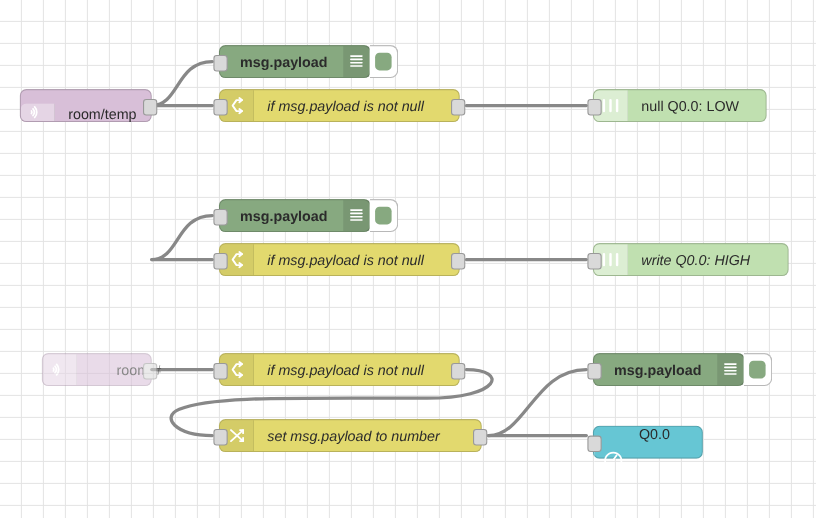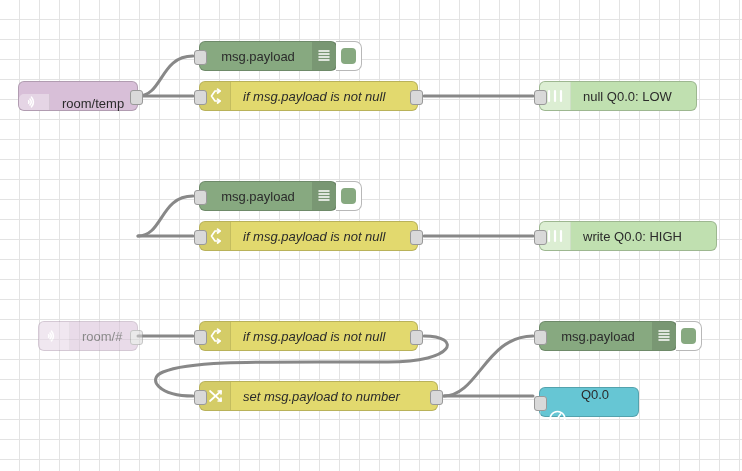--- a/index.html
+++ b/index.html
@@ -91,24 +91,24 @@
   .n-change { background: #e2d96e; }
   .n-change .icon-box { background: rgba(0,0,0,0.06); }
 
   .n-debug  { background: #87a980; }
 
   .n-write  { background: #c0e0b0; }
   .n-write .icon-box { background: rgba(255,255,255,0.45); border-right-color: rgba(0,0,0,0.06); }
 
   .n-gauge  { background: #66c6d4; }
 
-  .faded { opacity: 0.55; }
-
-  
-  .n-debug .label { padding-left: 14px; padding-right: 10px; flex: 1 1 auto; justify-content:center; }
+  .faded { opacity: 0.55; gap: 24px; }
+
+  
+  .n-debug .label { padding-left: 14px; padding-right: 10px; flex: 1 1 auto; justify-content:center;font-weight:bold; }
   .dbg-lines {
     width: 24px;
     flex: 0 0 24px;
     background: rgba(0,0,0,0.10);
     display: flex;
     align-items: center;
     justify-content: center;
   }
   .dbg-btn {
     position: absolute;
@@ -263,21 +263,21 @@
           <path d="M13 3 L8 3 L4.5 8 L8 13 L13 13"></path>
           <path d="M13 3 L10.6 1.1 M13 3 L10.6 5"></path>
           <path d="M13 13 L10.6 11.1 M13 13 L10.6 15"></path>
         </g>
       </svg>
     </div>
     <div class="label pad-l italic">if msg.payload is not null</div>
     <div class="port out"></div>
   </div>
 
-  <div class="node n-write" style="left:539px; top:221px; width:178px;">
+  <div class="node n-write" style="left:539px; top:221px; width:178px;font-style:italic;">
     <div class="port in"></div>
     <div class="icon-box">
       <svg width="18" height="16" viewBox="0 0 18 16">
         <g fill="none" stroke="#ffffff" stroke-width="2.2" stroke-linecap="round">
           <path d="M3 13 L3 3"></path>
           <path d="M9 13 L9 3"></path>
           <path d="M15 13 L15 3"></path>
         </g>
       </svg>
     </div>

